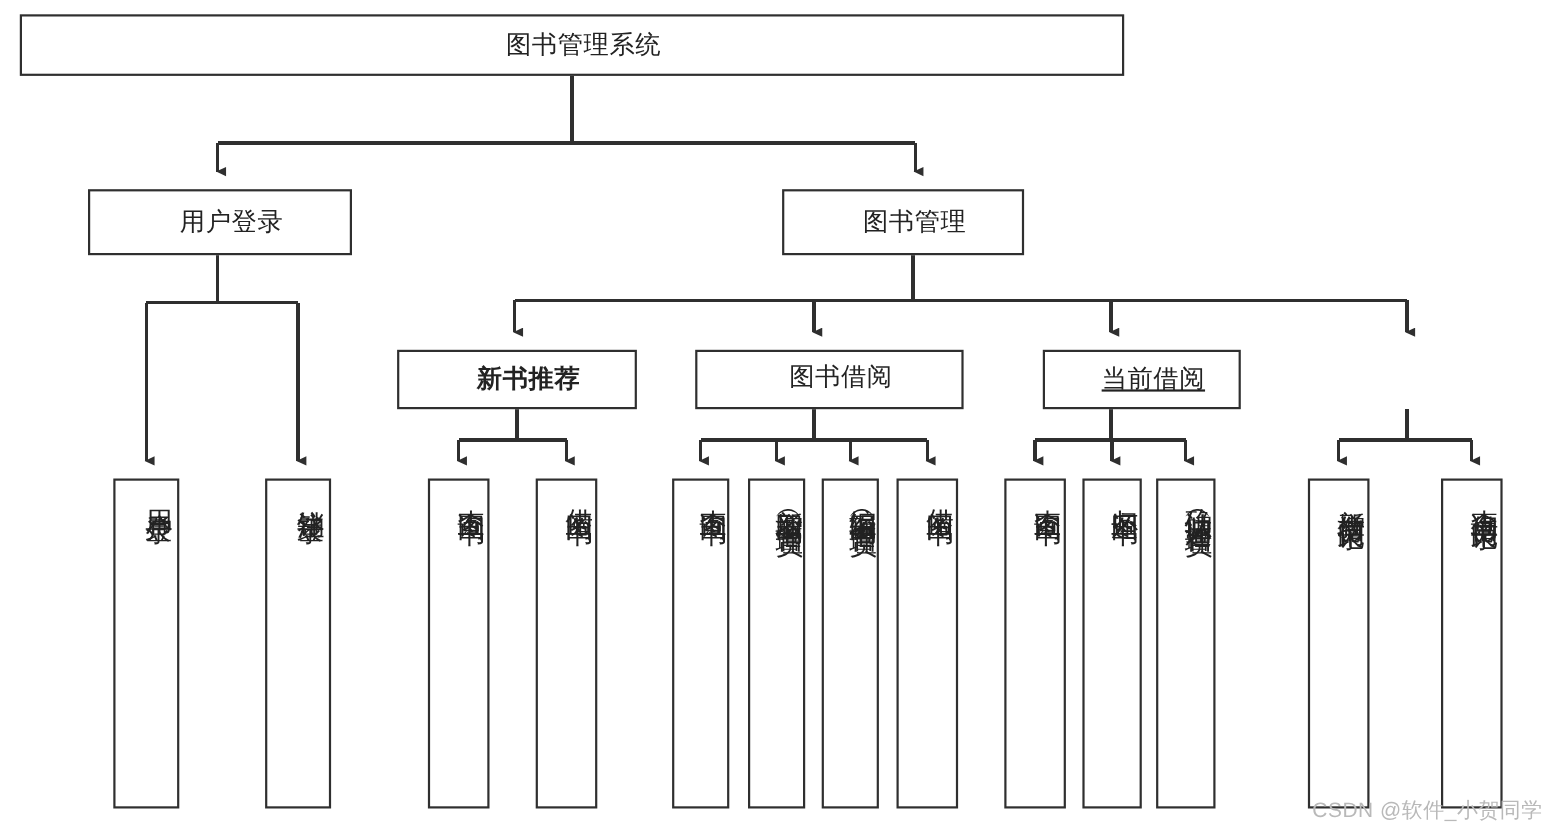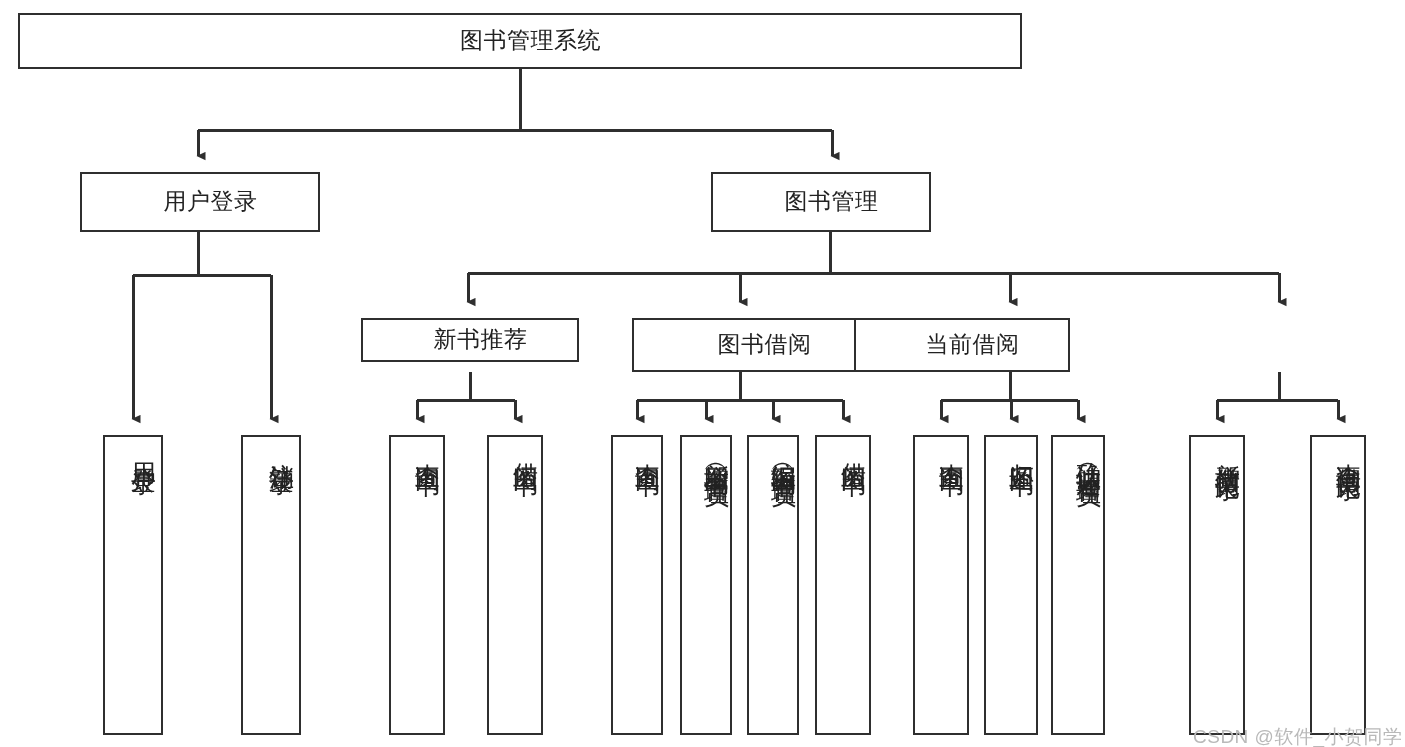--- a/index.html
+++ b/index.html
@@ -127,27 +127,27 @@
     <span class="label">图书管理系统</span>
   </div>
 
   <div class="node horiz" style="left:80px; top:172px; width:240px; height:60px;">
     <span class="label">用户登录</span>
   </div>
   <div class="node horiz" style="left:711px; top:172px; width:220px; height:60px;">
     <span class="label">图书管理</span>
   </div>
 
-  <div class="node horiz" style="left:361px; top:318px; width:218px; height:44px;">
+  <div class="node horiz" style="left:361px; top:318px; width:218px; height:54px;font-weight:bold;">
     <span class="label">新书推荐</span>
   </div>
-  <div class="node horiz" style="left:632px; top:318px; width:244px; height:54px;">
+  <div class="node horiz" style="left:632px; top:318px; width:244px; height:54px;font-family:Liberation Mono, monospace;">
     <span class="label">图书借阅</span>
   </div>
-  <div class="node horiz" style="left:854px; top:318px; width:216px; height:54px;">
+  <div class="node horiz" style="left:948px; top:318px; width:180px; height:54px;text-decoration:underline;">
     <span class="label">当前借阅</span>
   </div>
 
   <div class="node vert" style="left:103px; top:435px; width:60px; height:300px;">
     <span class="label">用户登录</span>
   </div>
   <div class="node vert" style="left:241px; top:435px; width:60px; height:300px;">
     <span class="label">注销登录</span>
   </div>
 

